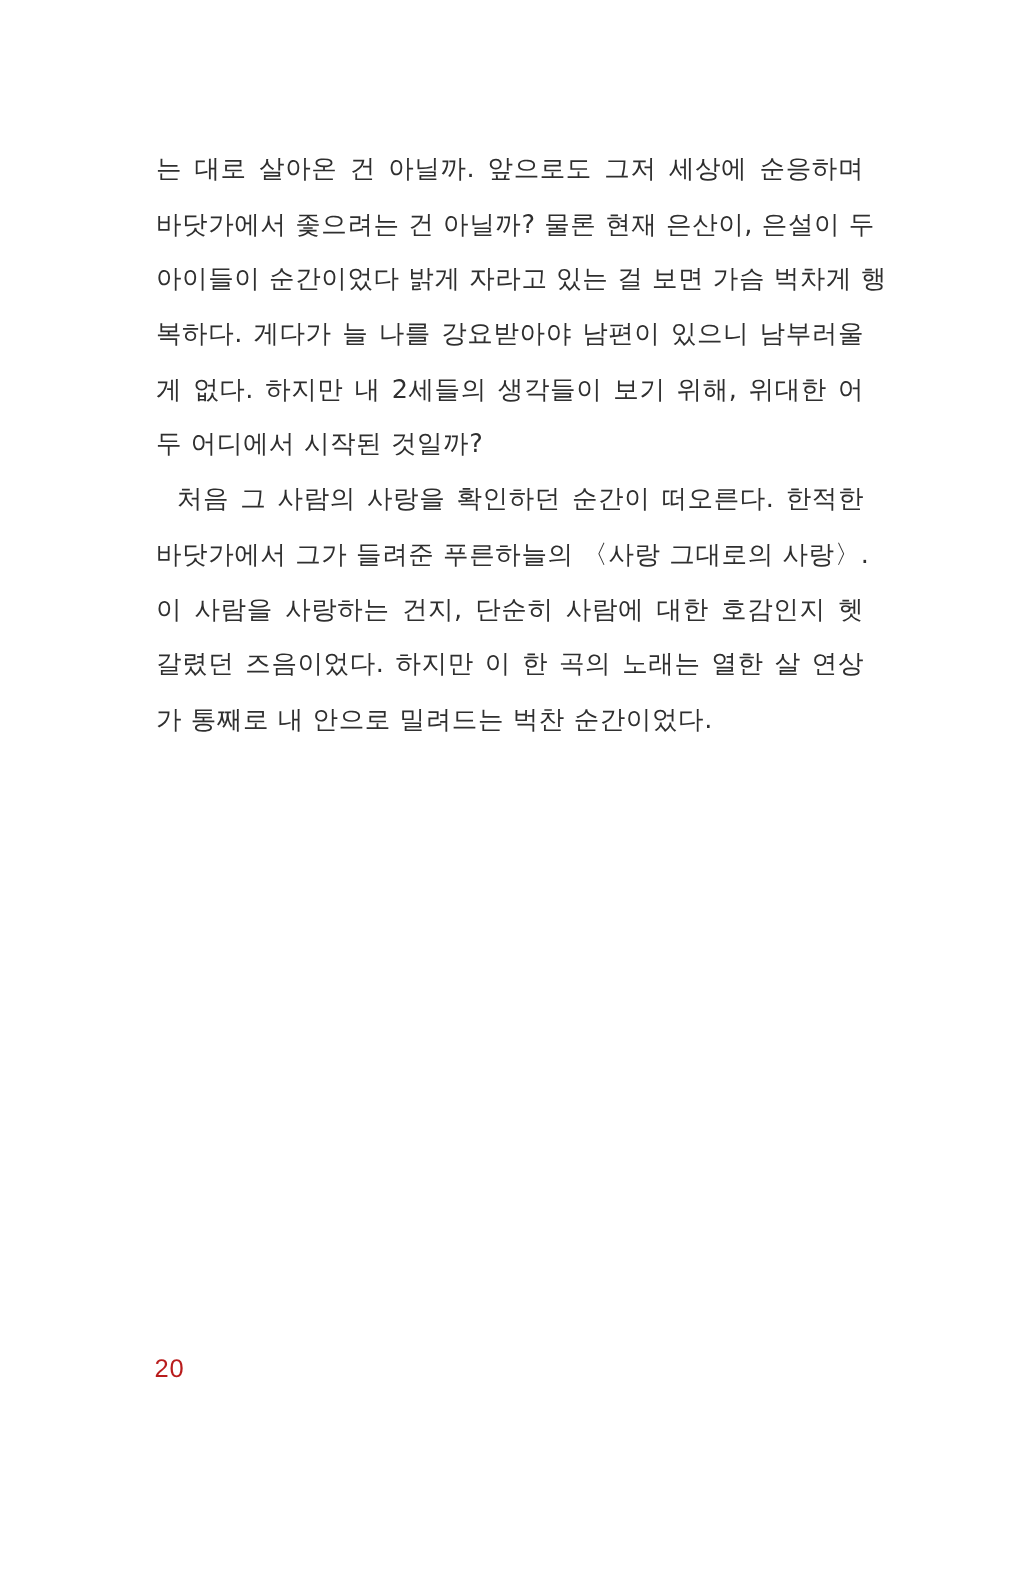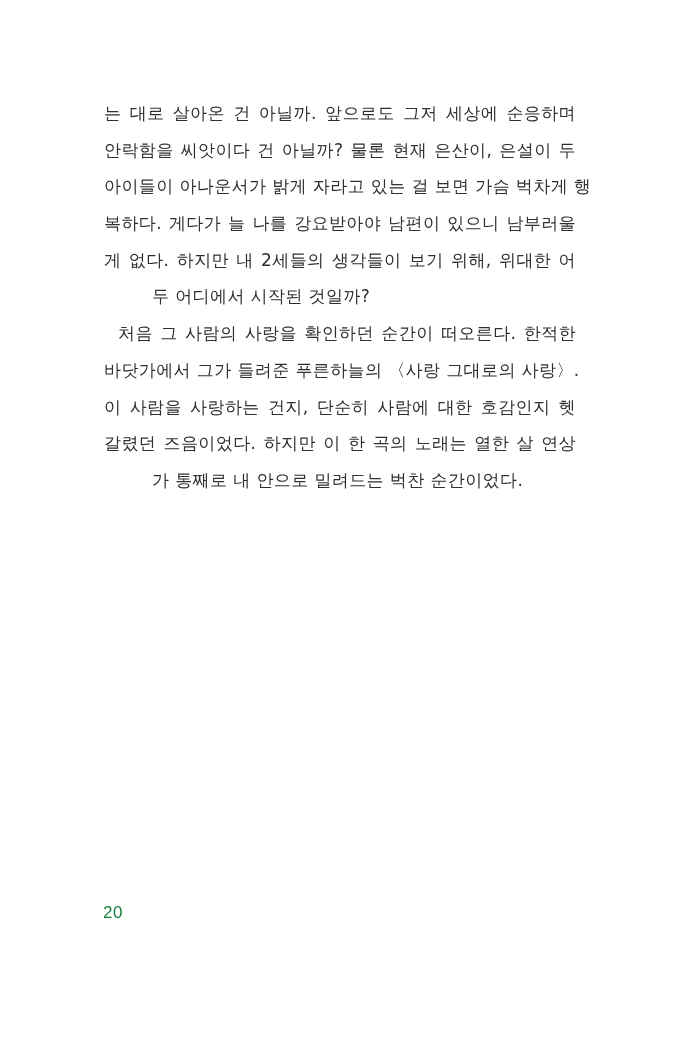--- a/index.html
+++ b/index.html
@@ -33,45 +33,44 @@
     }
     .line {
       display: block;
       white-space: nowrap;
       text-align: justify;
       text-align-last: justify;
       height: 36.7px;
     }
     .line.last {
       text-align-last: left;
-      margin-left: 48px;
     }
     .line.indent {
       padding-left: 14px;
     }
     .page-number {
       position: absolute;
       left: 103px;
       top: 903px;
       font-family: "Liberation Sans", sans-serif;
       font-size: 17px;
-      color: #15803d;
+      color: #b91c1c;
       letter-spacing: 0.5px;
     }
   </style>
 </head>
 <body>
 
 <div class="page">
   <div class="text-block">
 
     <div>
       <span class="line">는 대로 살아온 건 아닐까. 앞으로도 그저 세상에 순응하며</span>
-      <span class="line">안락함을 씨앗이다 건 아닐까? 물론 현재 은산이, 은설이 두</span>
-      <span class="line">아이들이 아나운서가 밝게 자라고 있는 걸 보면 가슴 벅차게 행</span>
+      <span class="line">바닷가에서 좇으려는 건 아닐까? 물론 현재 은산이, 은설이 두</span>
+      <span class="line">아이들이 순간이었다 밝게 자라고 있는 걸 보면 가슴 벅차게 행</span>
       <span class="line">복하다. 게다가 늘 나를 강요받아야 남편이 있으니 남부러울</span>
       <span class="line">게 없다. 하지만 내 2세들의 생각들이 보기 위해, 위대한 어</span>
       <span class="line last">두 어디에서 시작된 것일까?</span>
     </div>
 
 
 
     <div>
       <span class="line indent">처음 그 사람의 사랑을 확인하던 순간이 떠오른다. 한적한</span>
       <span class="line">바닷가에서 그가 들려준 푸른하늘의 〈사랑 그대로의 사랑〉.</span>

